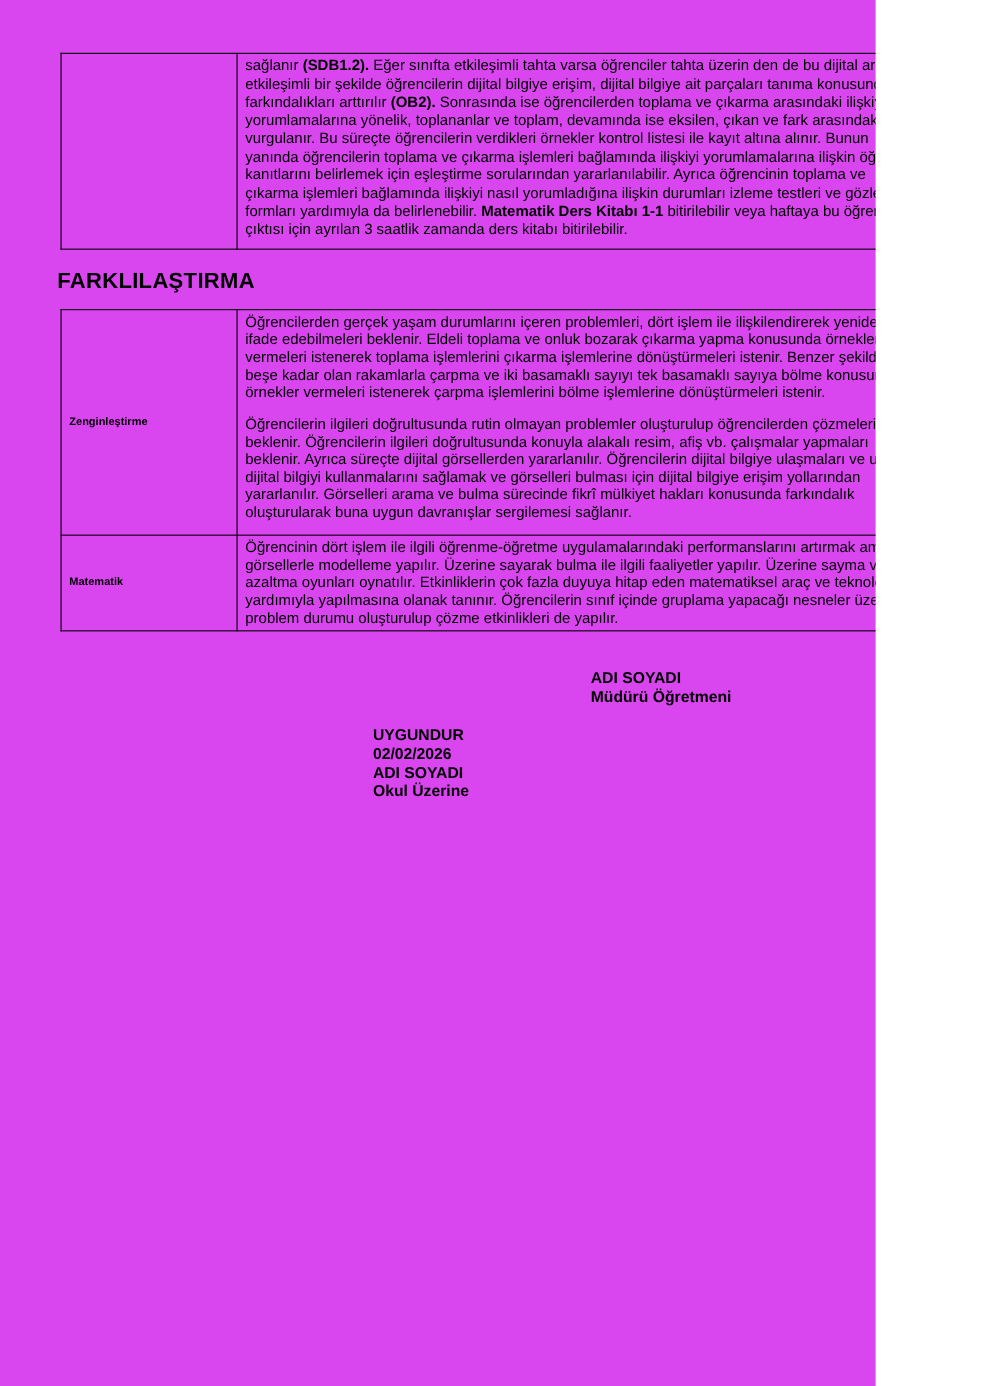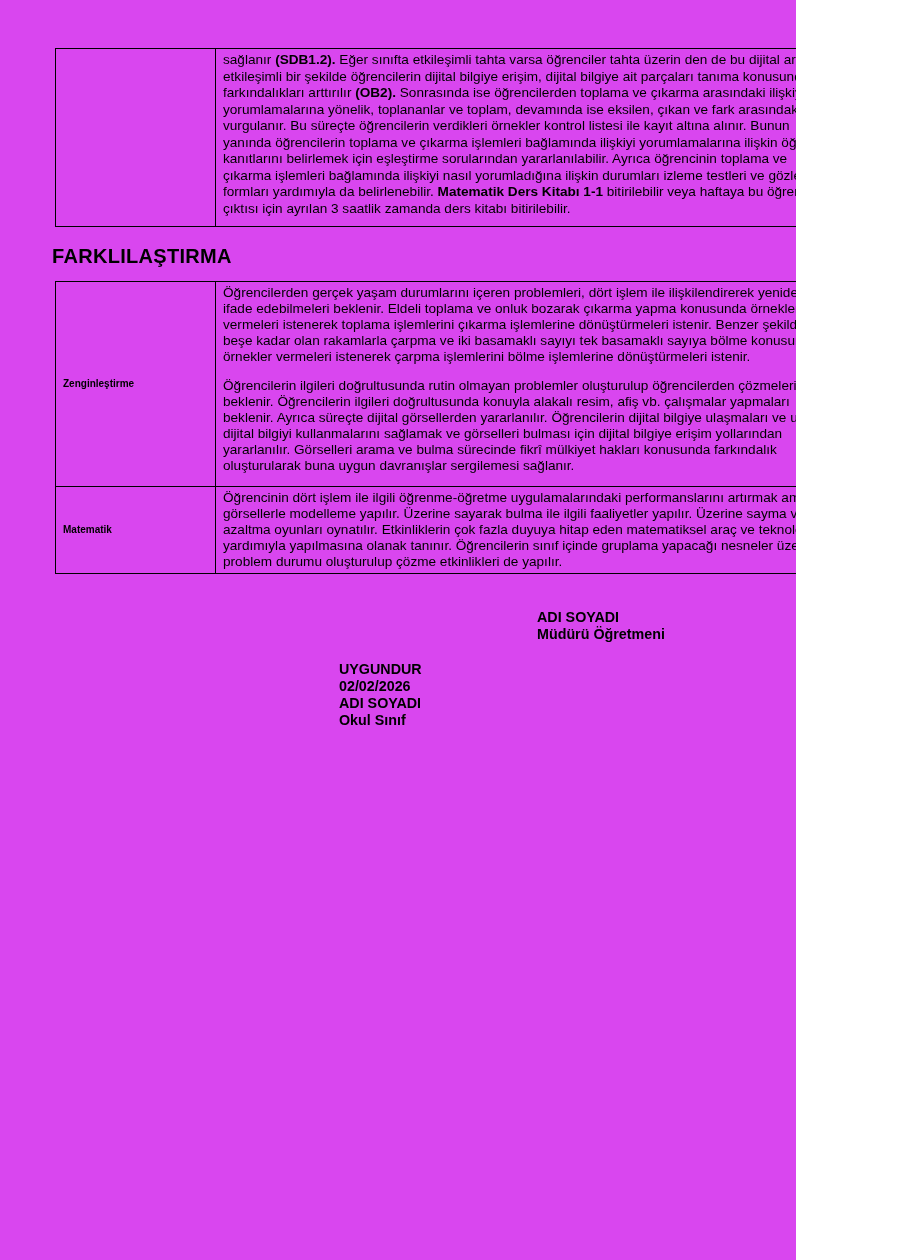--- a/index.html
+++ b/index.html
@@ -96,16 +96,16 @@
 
   <div class="sig-block" id="teacher-signature">
     <div>ADI SOYADI</div>
     <div>Müdürü Öğretmeni</div>
   </div>
 
   <div class="sig-block" id="approval-signature">
     <div>UYGUNDUR</div>
     <div>02/02/2026</div>
     <div>ADI SOYADI</div>
-    <div>Okul Sınıf</div>
+    <div>Okul Üzerine</div>
   </div>
 
 </div>
 
 </body></html>

